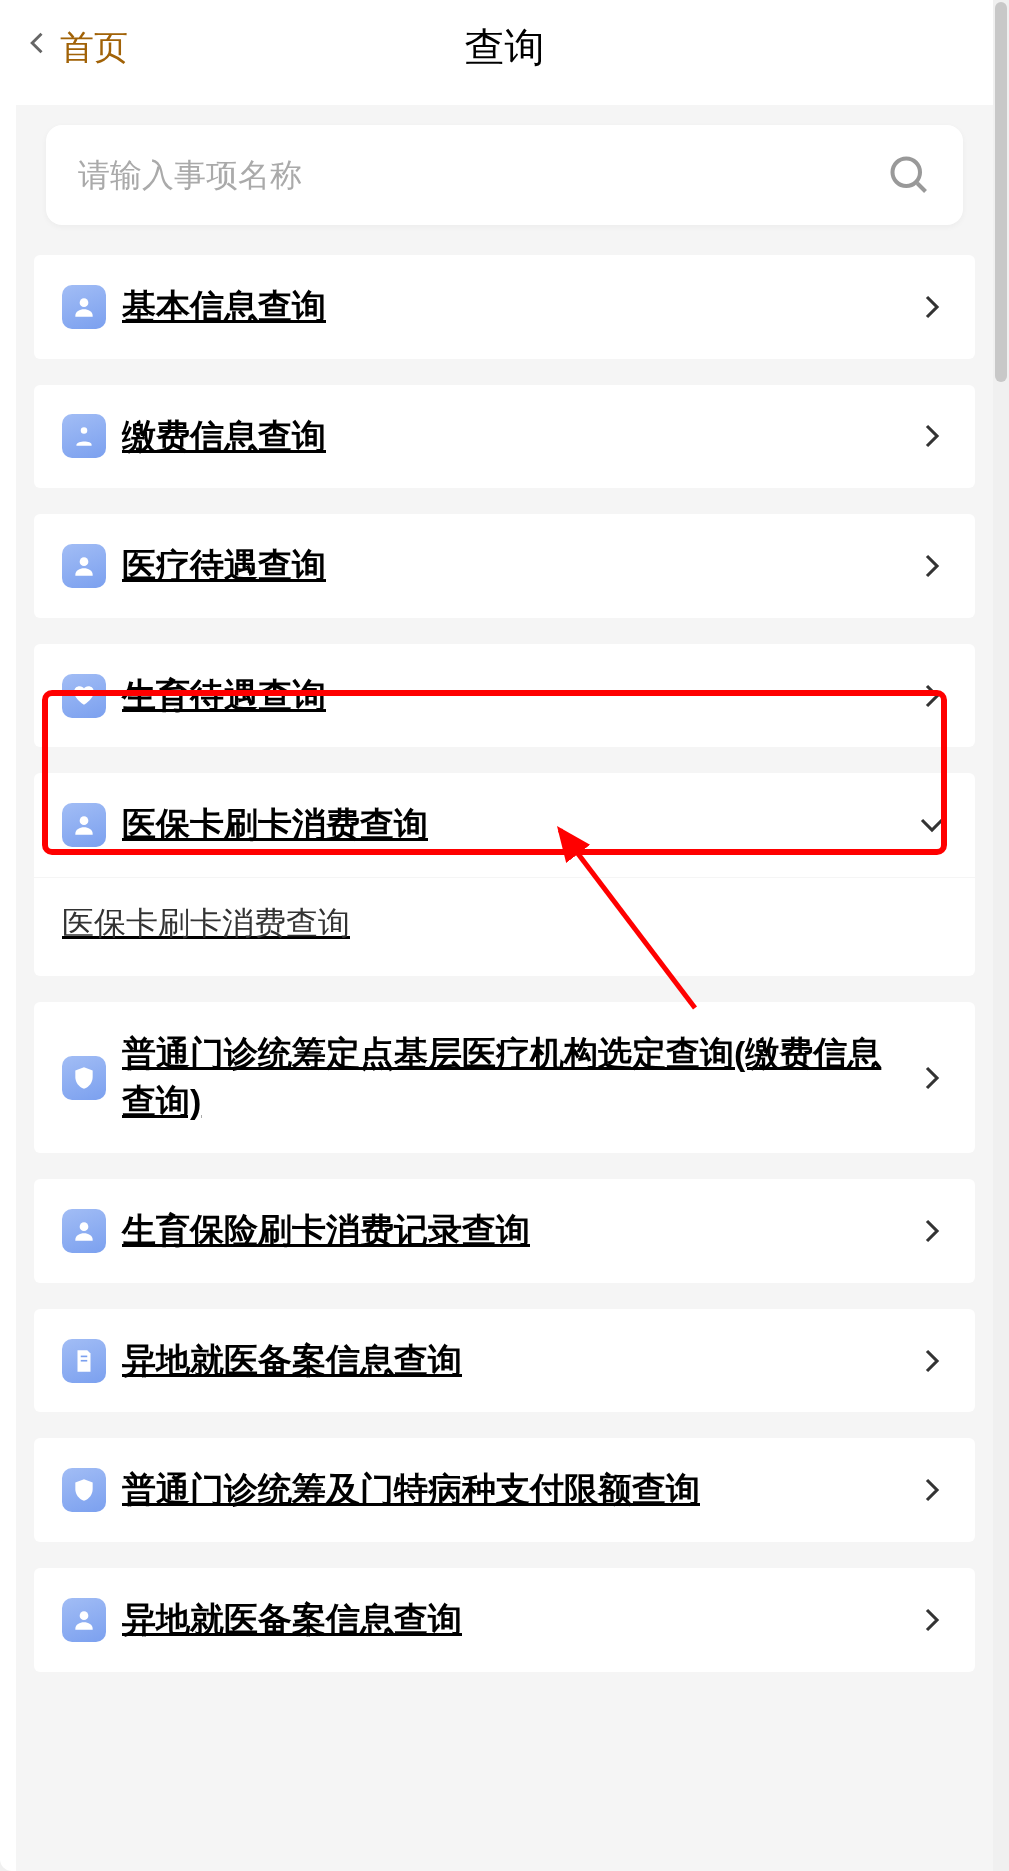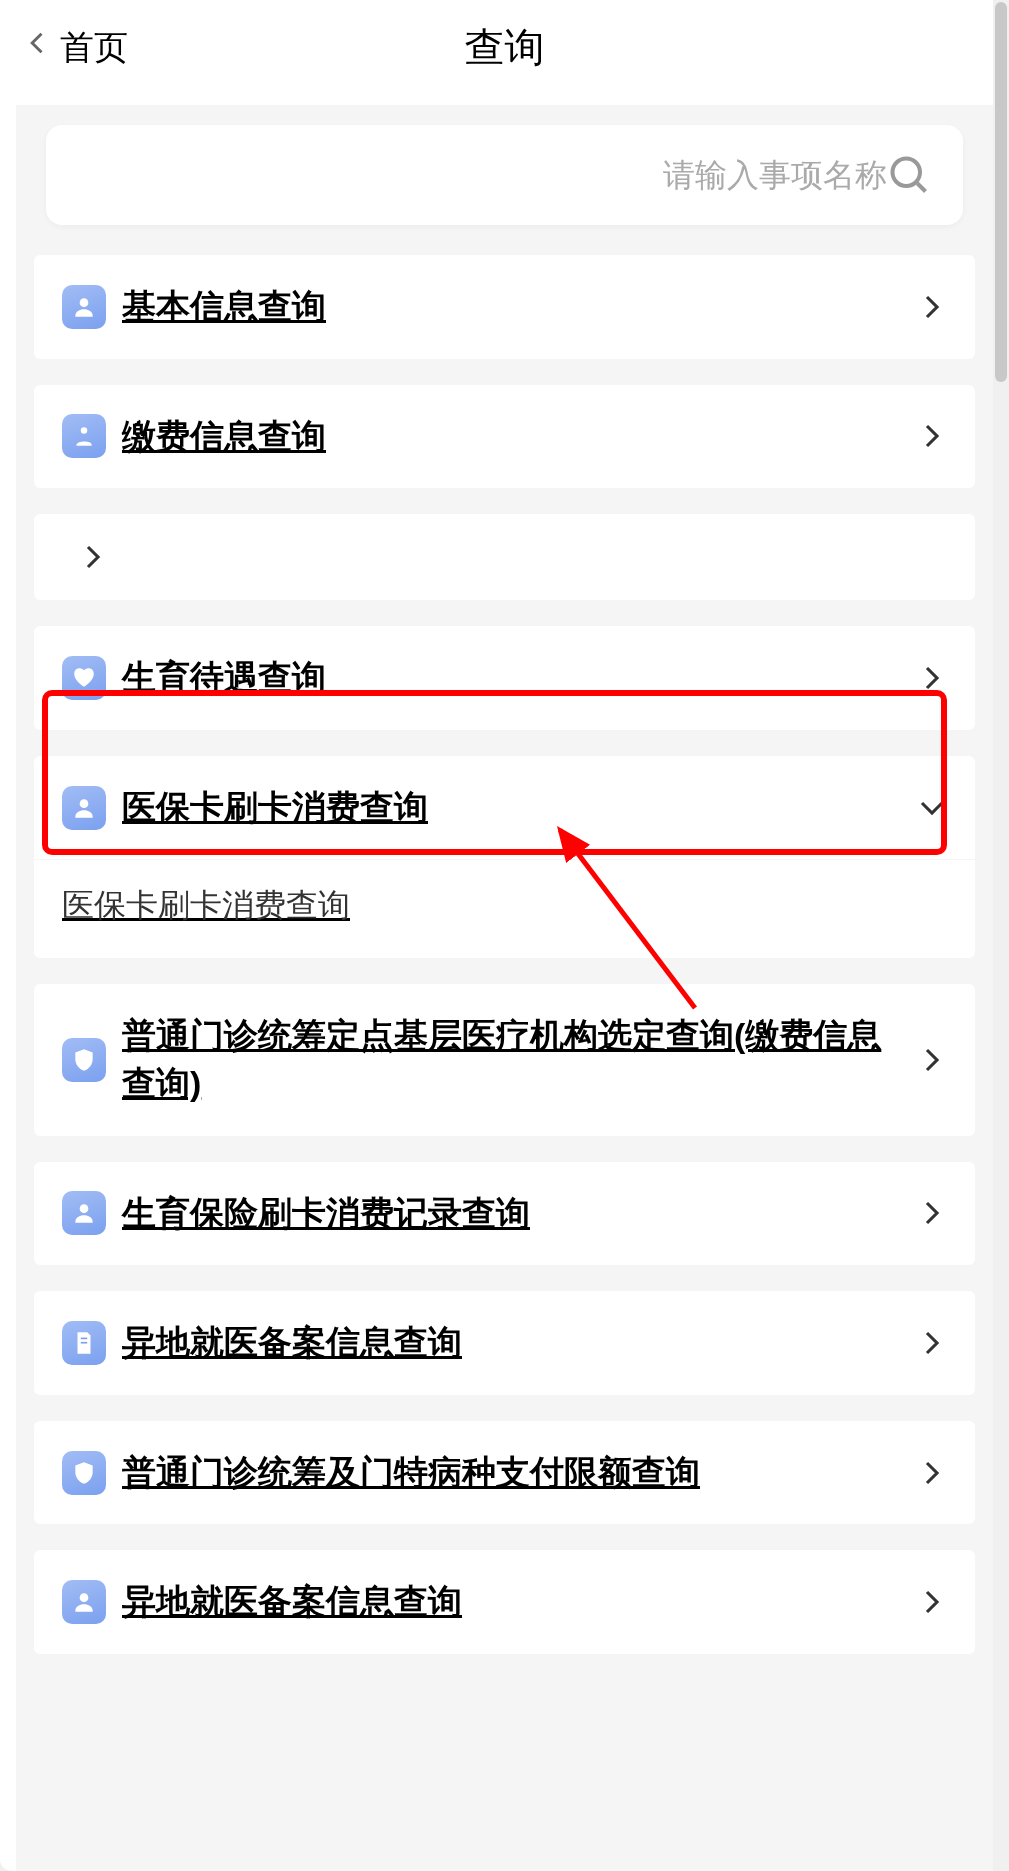--- a/index.html
+++ b/index.html
@@ -34,21 +34,21 @@
       align-items: center;
       padding: 20px 30px;
       background: #fff;
       margin: 0 -16px;
       margin-bottom: 10px;
       position: relative;
     }
     .back-link {
       display: flex;
       align-items: center;
-      color: #000000;
+      color: #a16207;
       font-size: 34px;
       cursor: pointer;
       position: absolute;
       left: 40px;
     }
     .back-chevron {
       font-size: 40px;
       margin-right: 8px;
       color: #666;
     }
@@ -69,21 +69,20 @@
       justify-content: space-between;
       box-shadow: 0 2px 6px rgba(0,0,0,0.04);
     }
     .search-input {
       border: none;
       outline: none;
       font-size: 32px;
       color: #333;
       flex: 1;
       background: transparent;
-      text-align: right;
     }
     .search-input::placeholder {
       color: #aaa;
     }
     .search-icon {
       width: 44px;
       height: 44px;
       cursor: pointer;
     }
     .list {
@@ -242,20 +241,29 @@
           <span class="chevron-right">
             <svg viewBox="0 0 24 24" fill="none" stroke="#333" stroke-width="2.5">
                 <polyline points="8 4 16 12 8 20"></polyline>
               </svg>
           </span>
         </div>
       </div>
 
       <div class="list-item">
         <div class="list-item-header">
+          <div class="list-item-left">
+            <span class="list-icon">
+              <svg viewBox="0 0 24 24">
+                  <circle cx="12" cy="8" r="4"></circle>
+                  <path d="M4 20c0-4 4-6 8-6s8 2 8 6v1H4z"></path>
+                </svg>
+            </span>
+            <span class="list-title">医疗待遇查询</span>
+          </div>
           <span class="chevron-right">
             <svg viewBox="0 0 24 24" fill="none" stroke="#333" stroke-width="2.5">
                 <polyline points="8 4 16 12 8 20"></polyline>
               </svg>
           </span>
         </div>
       </div>
 
       <div class="list-item">
         <div class="list-item-header">

